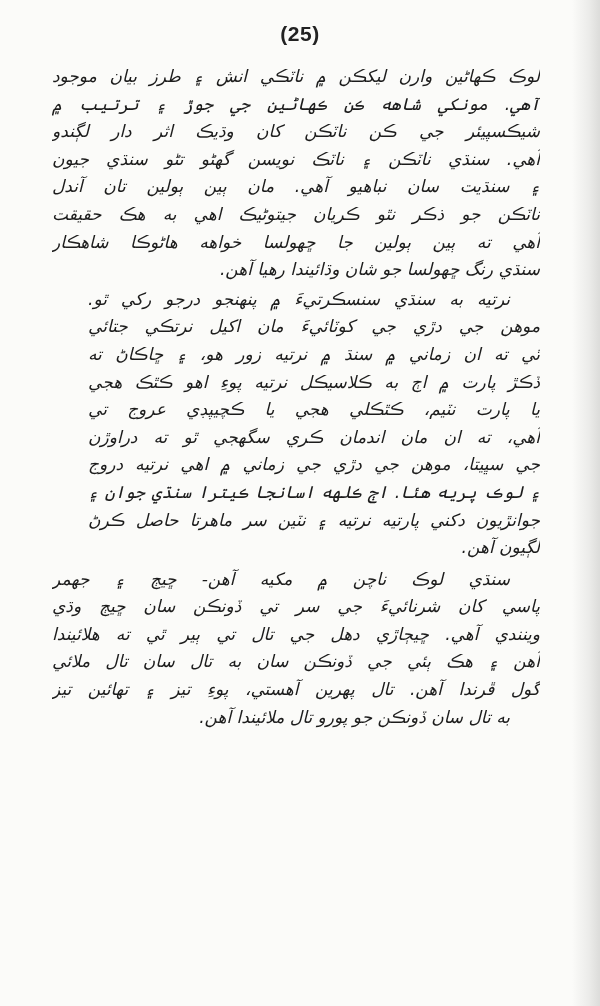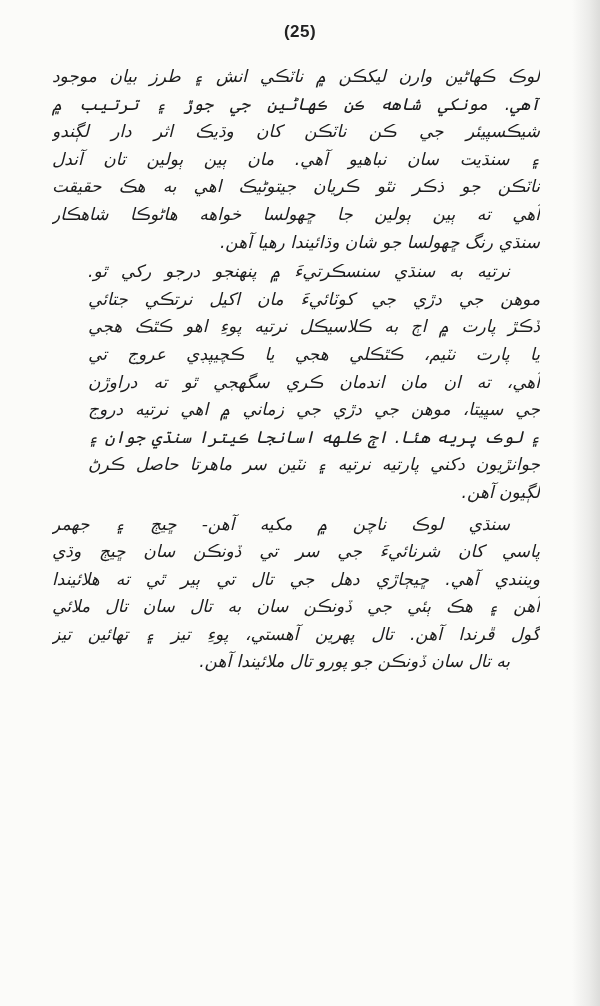--- a/index.html
+++ b/index.html
@@ -24,21 +24,21 @@
       pointer-events: none;
     }
     .page-number {
       position: absolute;
       top: 22px;
       left: 0;
       width: 600px;
       text-align: center;
       font-family: "Liberation Sans", sans-serif;
       font-weight: bold;
-      font-size: 17px;
+      font-size: 21px;
       color: #222;
       letter-spacing: 0.5px;
     }
     .text-block {
       position: absolute;
       top: 63px;
       left: 52px;
       width: 488px;
       direction: rtl;
       font-style: italic;
@@ -72,29 +72,31 @@
 <div class="page-shade"></div>
 
 <div class="page-number">(25)</div>
 
 <div class="text-block">
 
   <div class="paragraph p1">
     <span class="line">لوڪ ڪهاڻين وارن ليکڪن ۾ ناٽڪي انش ۽ طرز بيان موجود</span>
     <span class="line">آهي. مونکي شاهه ڪن ڪهاڻين جي جوڙ ۽ ترتيب ۾</span>
     <span class="line">شيڪسپيئر جي ڪن ناٽڪن کان وڌيڪ اثر دار لڳندو</span>
+    <span class="line">آهي. سنڌي ناٽڪن ۽ ناٽڪ نويسن گهڻو تڻو سنڌي جيون</span>
     <span class="line">۽ سنڌيت سان نباهيو آهي. مان ٻين ٻولين تان آندل</span>
     <span class="line">ناٽڪن جو ذڪر نٿو ڪريان جيتوڻيڪ اهي به هڪ حقيقت</span>
     <span class="line">آهي ته ٻين ٻولين جا ڇهولسا خواهه هاڻوڪا شاهڪار</span>
     <span class="line last">سنڌي رنگ ڇهولسا جو شان وڌائيندا رهيا آهن.</span>
   </div>
 
   <div class="paragraph p2">
     <span class="line indent">نرتيه به سنڌي سنسڪرتيءَ ۾ پنهنجو درجو رکي ٿو.</span>
     <span class="line">موهن جي دڙي جي کوٽائيءَ مان اکيل نرتڪي جتائي</span>
+    <span class="line">ٿي ته ان زماني ۾ سنڌ ۾ نرتيه زور هو، ۽ ڇاڪاڻ ته</span>
     <span class="line">ڏڪڙ پارت ۾ اڄ به ڪلاسيڪل نرتيه پوءِ اهو ڪٿڪ هجي</span>
     <span class="line">يا پارت نٽيم، ڪٿڪلي هجي يا ڪچيپڊي عروج تي</span>
     <span class="line">آهي، ته ان مان اندمان ڪري سگهجي ٿو ته دراوڙن</span>
     <span class="line">جي سڀيتا، موهن جي دڙي جي زماني ۾ اهي نرتيه دروج</span>
     <span class="line">۽ لوڪ پريه هئا. اڄ ڪلهه اسانجا ڪيترا سنڌي جوان ۽</span>
     <span class="line">جوانڙيون دکني پارتيه نرتيه ۽ نٽين سر ماهرتا حاصل ڪرڻ</span>
     <span class="line last">لڳيون آهن.</span>
   </div>
 
   <div class="paragraph p3">

